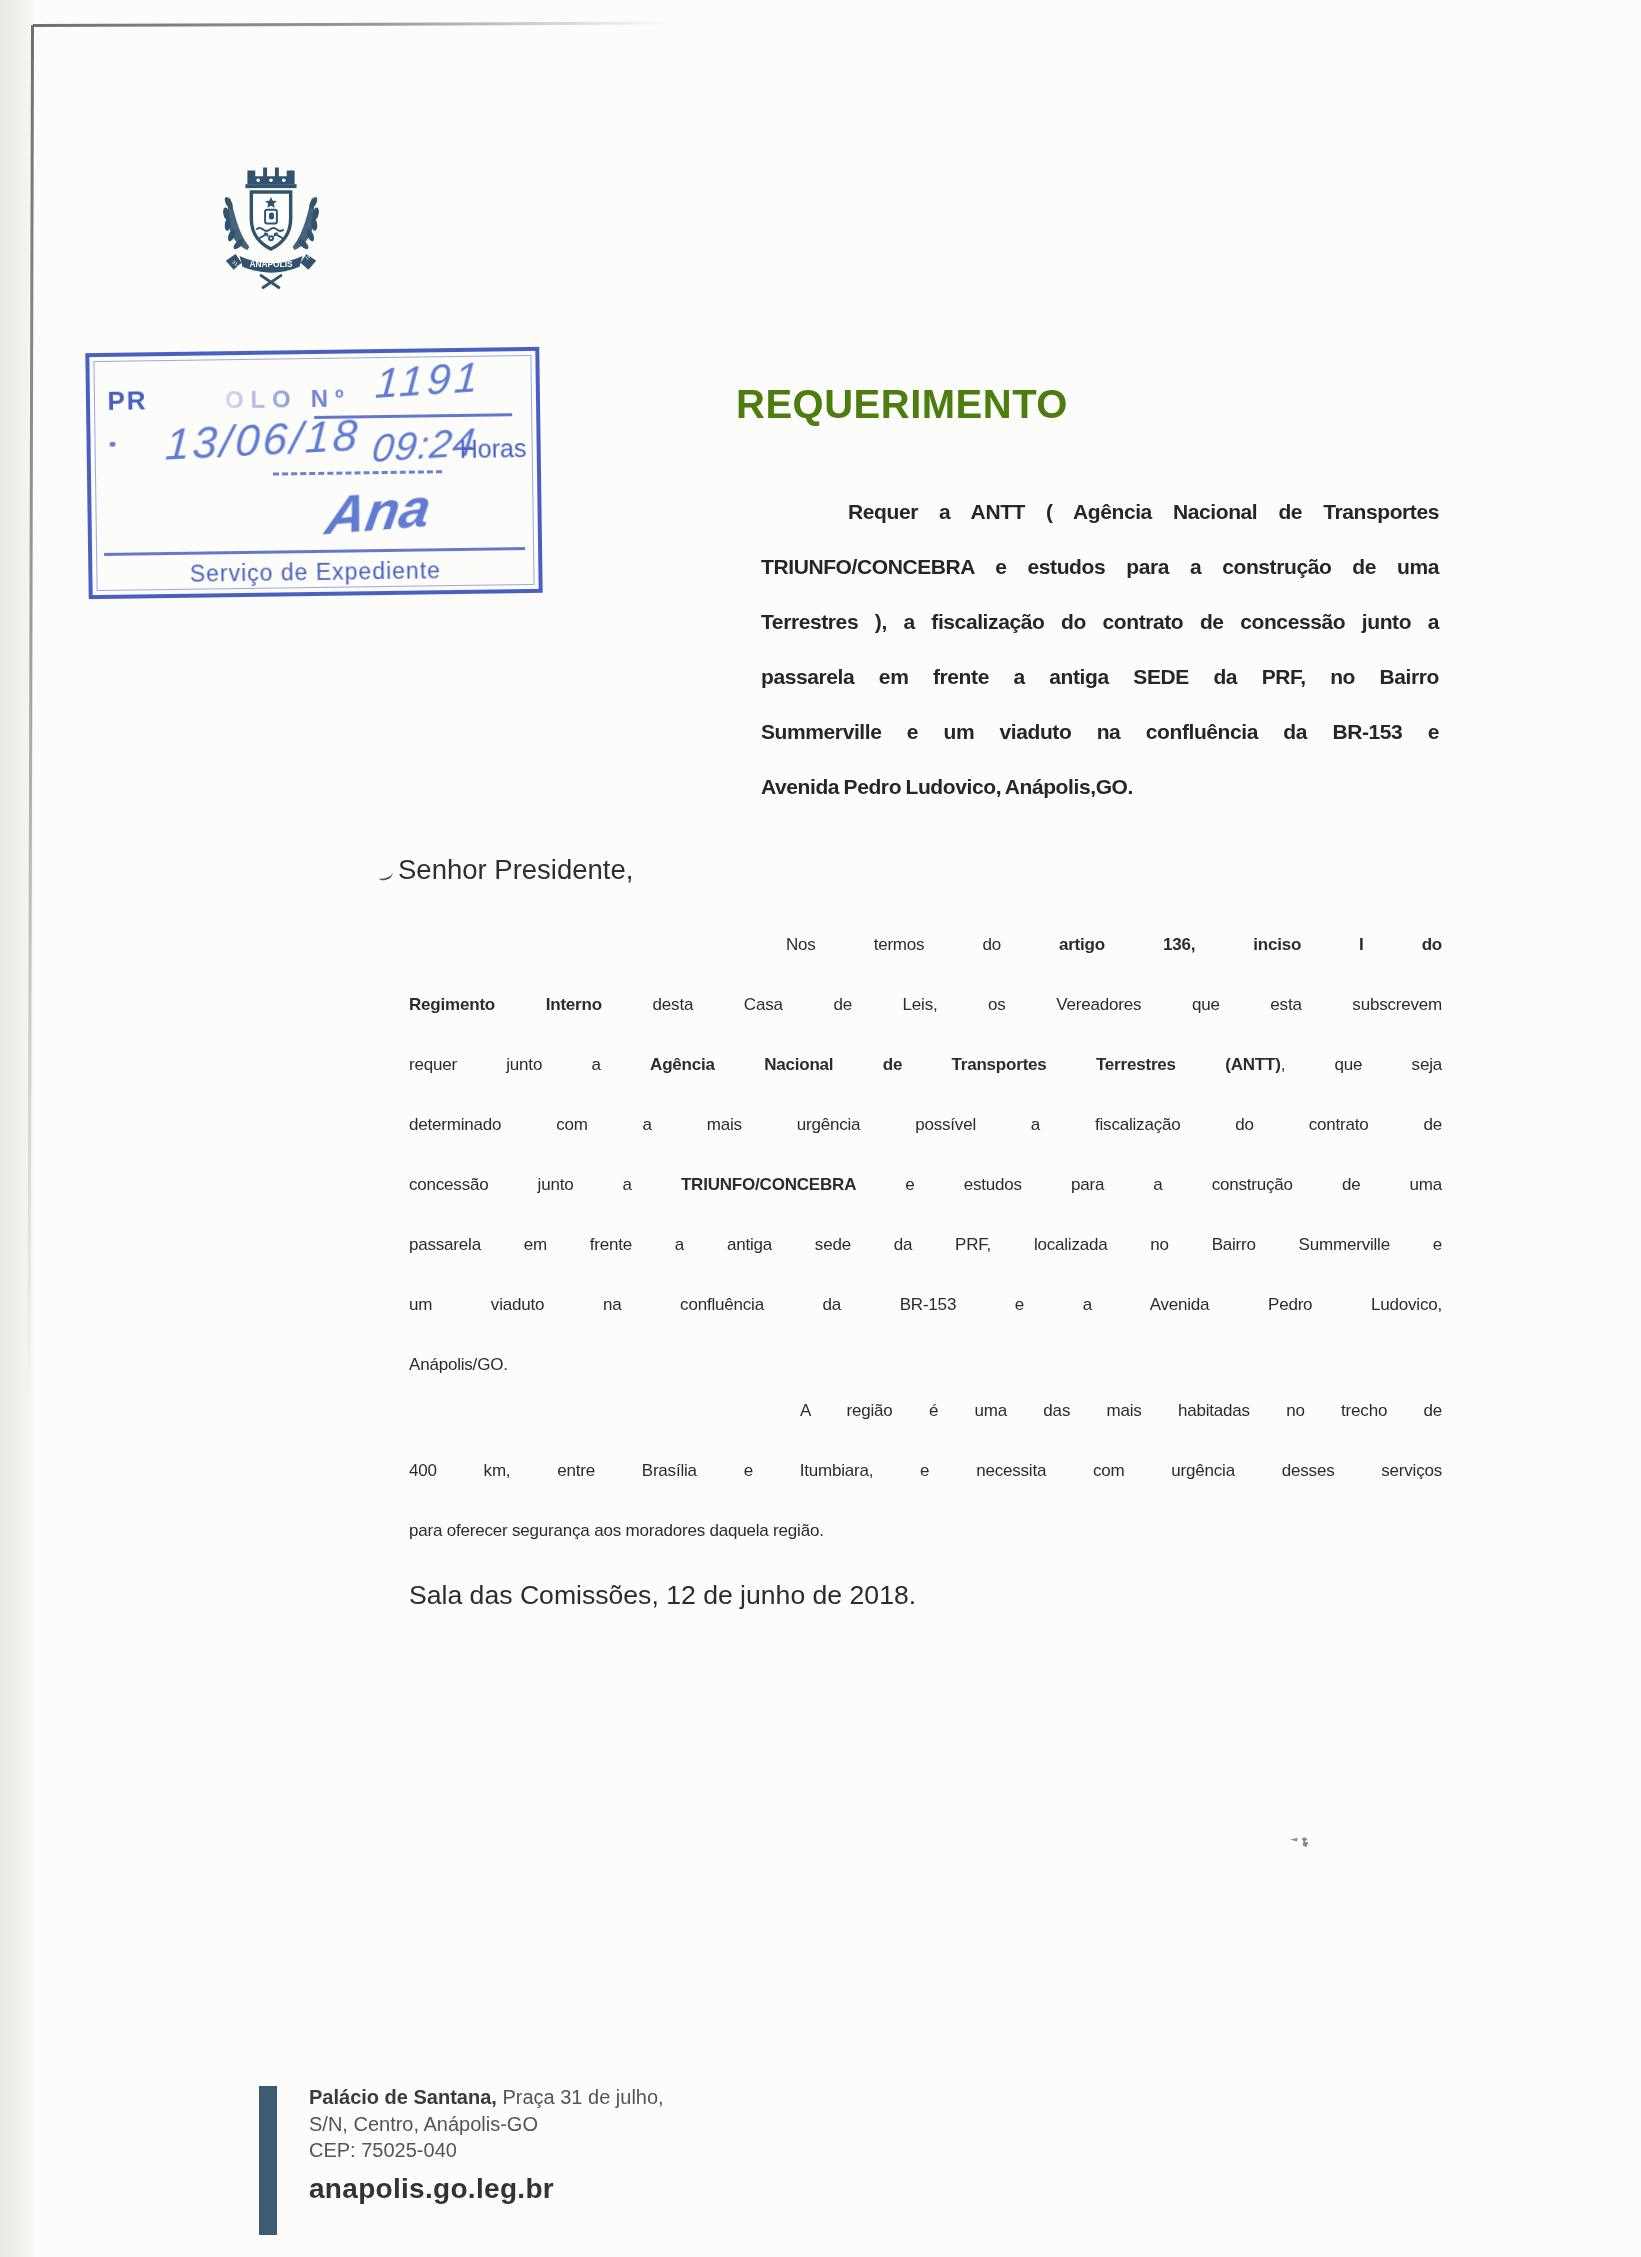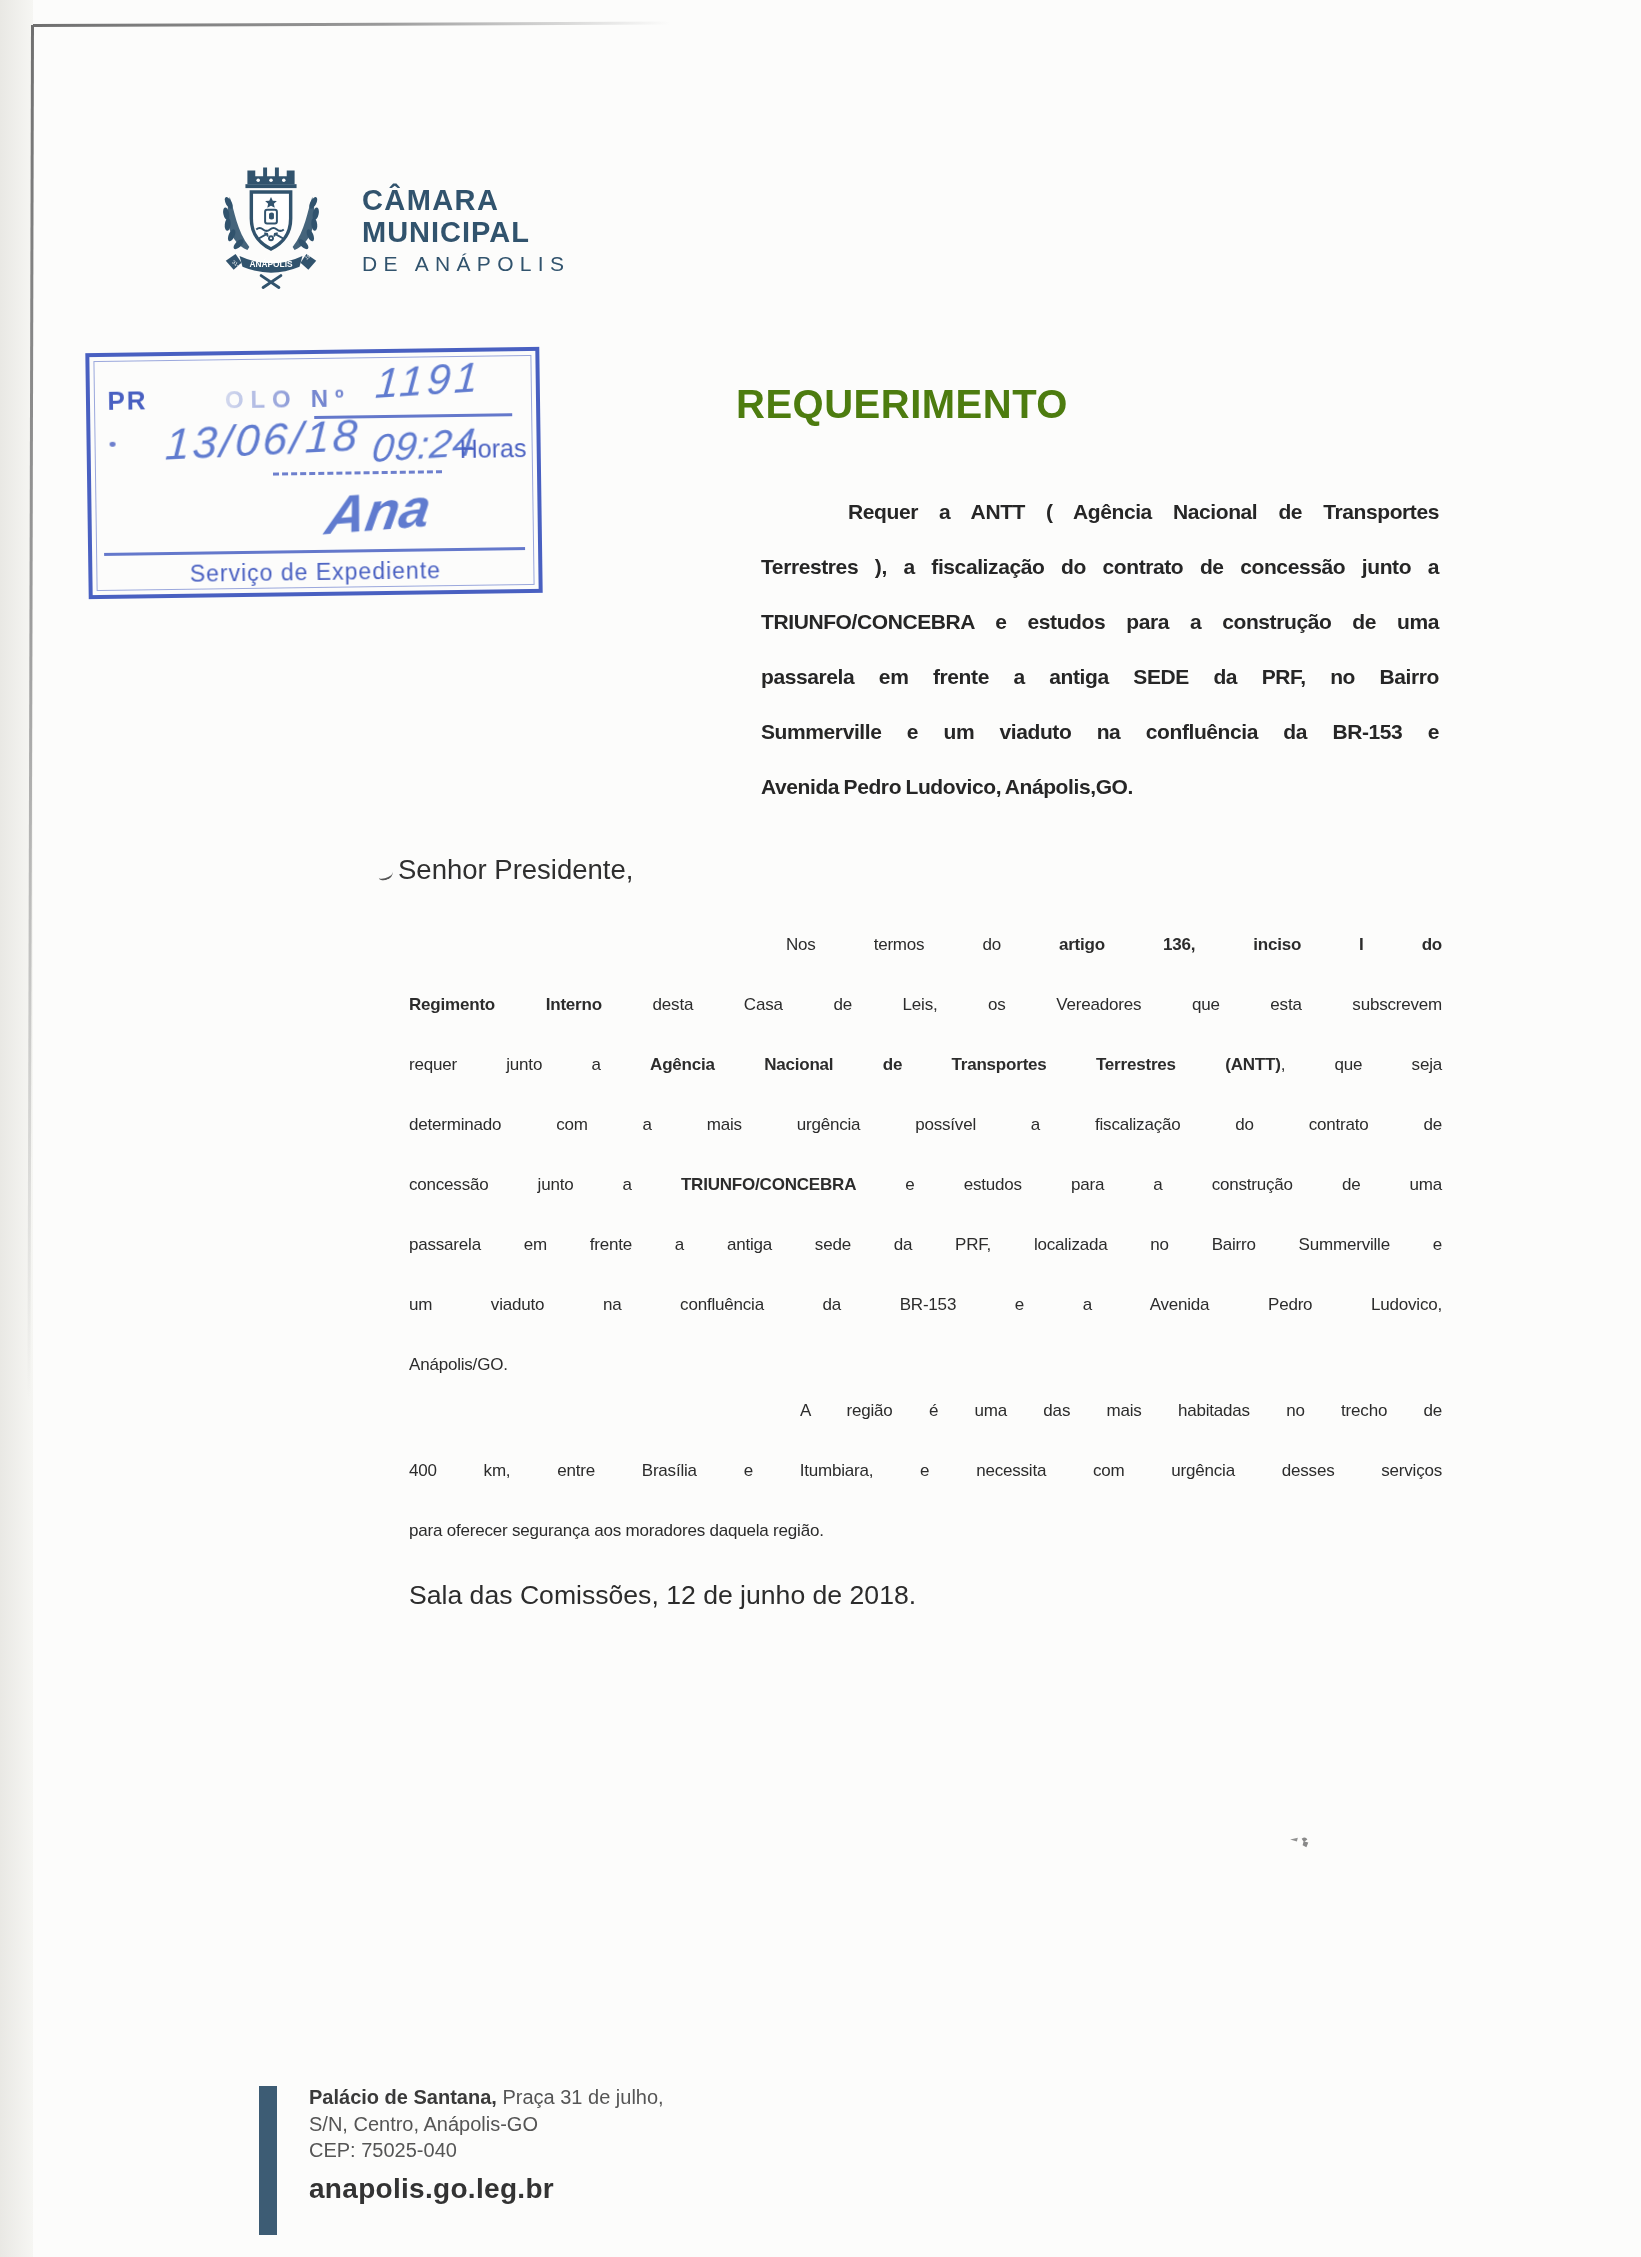--- a/index.html
+++ b/index.html
@@ -116,47 +116,42 @@
 
       <path d="M24,104 l-10,7 8,9 8,-7 z" fill="#31536d"></path>
       <path d="M96,104 l10,7 -8,9 -8,-7 z" fill="#31536d"></path>
       <path d="M28,106 q32,15 64,0 l-3,11 q-29,12 -58,0 z" fill="#31536d"></path>
       <text x="20" y="113" font-size="5" fill="#ffffff" font-family="Liberation Sans, sans-serif" transform="rotate(35 20 113)">31-7</text>
       <text x="60" y="117.5" font-size="8.5" font-weight="bold" fill="#ffffff" text-anchor="middle" font-family="Liberation Sans, sans-serif">ANÁPOLIS</text>
       <text x="96" y="110" font-size="5" fill="#ffffff" font-family="Liberation Sans, sans-serif" transform="rotate(-35 96 110)">1907</text>
       <path d="M50,126 l18,12 M70,126 l-18,12" stroke="#31536d" stroke-width="3" stroke-linecap="round" fill="none"></path>
     </svg>
   </div>
-  <div class="wordmark">
-    <div class="wm1">CÂMARA</div>
-    <div class="wm2">MUNICIPAL</div>
-    <div class="wm3">DE ANÁPOLIS</div>
-  </div>
 
   <div class="stamp">
     <span class="printed sp-prefix">PR</span>
     <span class="printed sp-label">OLO Nº</span>
     <span class="hand sp-number">1191</span>
     <div class="sp-numline"></div>
     <span class="hand sp-date">13/06/18</span>
     <span class="hand sp-time">09:24</span>
     <span class="printed sp-hours">Horas</span>
     <div class="sp-dateline"></div>
     <span class="hand sp-sig">Ana</span>
     <div class="sp-sigline"></div>
     <div class="printed sp-caption">Serviço de Expediente</div>
     <div class="sp-dot"></div>
   </div>
 
   <div class="doc-title">REQUERIMENTO</div>
 
   <div class="summary">
       <div class="tline" style="padding-left: 87px;"><span>Requer a ANTT ( Agência Nacional de Transportes</span></div>
+      <div class="tline"><span>TRIUNFO/CONCEBRA e estudos para a construção de uma</span></div>
       <div class="tline"><span>Terrestres ), a fiscalização do contrato de concessão junto a</span></div>
-      <div class="tline"><span>TRIUNFO/CONCEBRA e estudos para a construção de uma</span></div>
       <div class="tline"><span>passarela em frente a antiga SEDE da PRF, no Bairro</span></div>
       <div class="tline"><span>Summerville e um viaduto na confluência da BR-153 e</span></div>
       <div class="tline last"><span>Avenida Pedro Ludovico, Anápolis,GO.</span></div>
     </div>
 
   <div class="pen-tick"></div>
   <div class="salutation">Senhor Presidente,</div>
 
   <div class="bodytext p1">
       <div class="tline" style="padding-left: 377px;"><span>Nos termos  do </span><span class="b">artigo 136, inciso I do</span></div>

